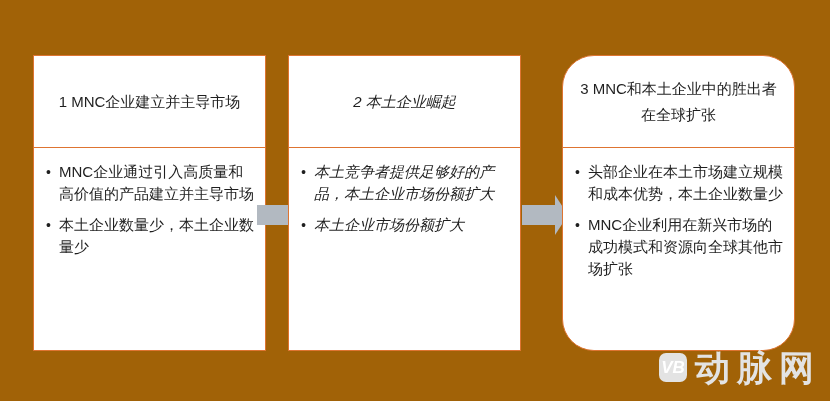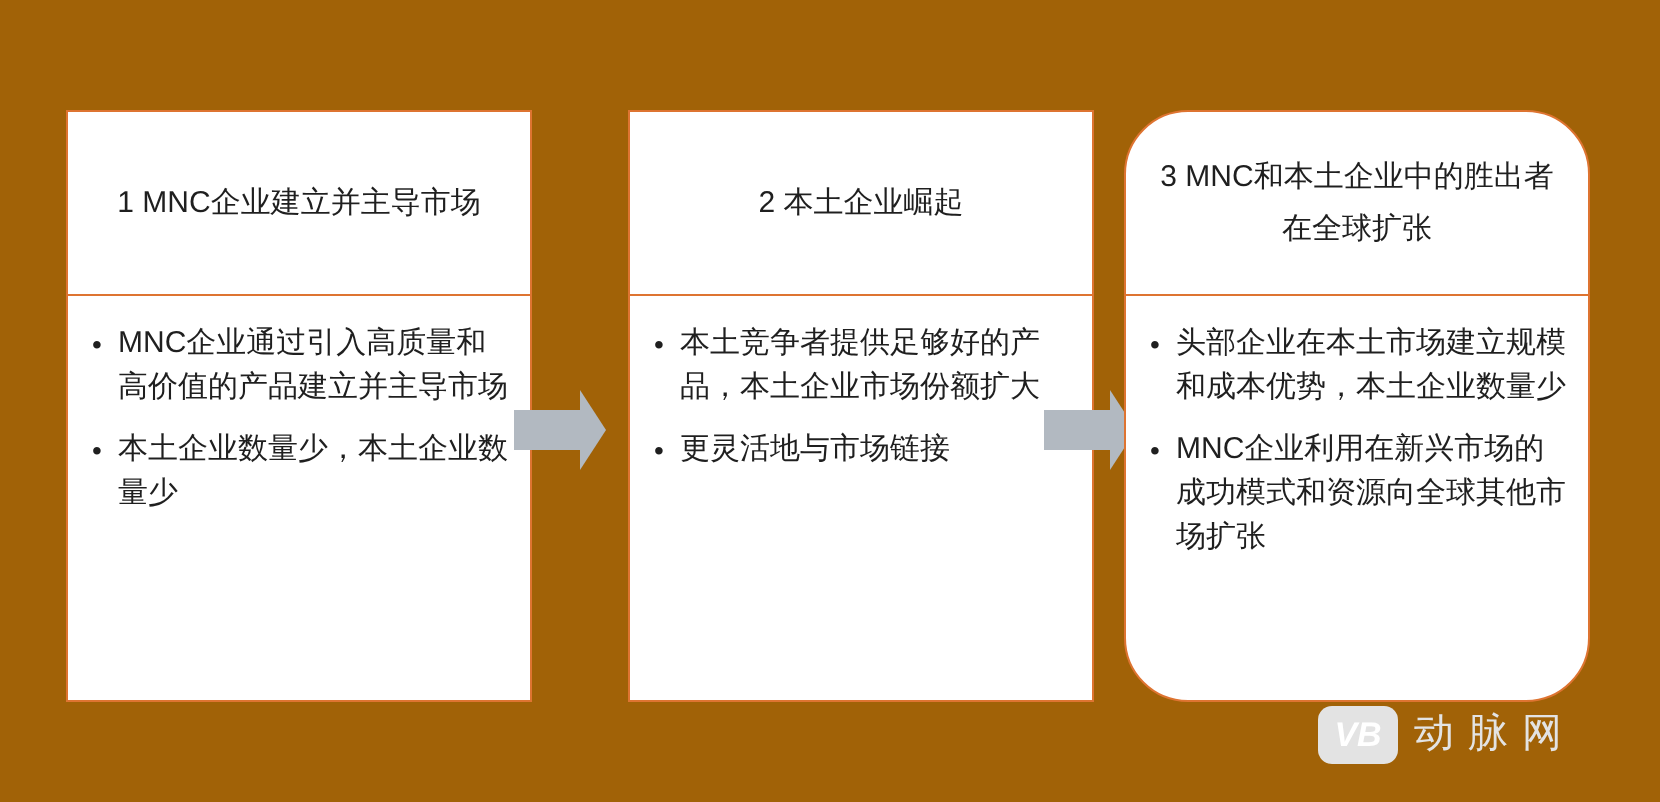--- a/index.html
+++ b/index.html
@@ -18,21 +18,21 @@
   .stage {
     position: absolute;
     top: 55px;
     width: 233px;
     height: 296px;
     box-sizing: border-box;
     border: 1.5px solid #de7431;
     background: #ffffff;
   }
   .stage-1 { left: 33px; }
-  .stage-2 { left: 314px; }
+  .stage-2 { left: 288px; font-style: italic; }
   .stage-3 { left: 562px; border-radius: 32px; }
 
   .stage-header {
     box-sizing: border-box;
     height: 92px;
     display: flex;
     align-items: center;
     justify-content: center;
     text-align: center;
     border-bottom: 1.5px solid #de7431;
@@ -90,36 +90,36 @@
   .watermark {
     position: absolute;
     left: 659px;
     top: 353px;
     display: flex;
     align-items: center;
     gap: 8px;
     color: #e3e3e3;
   }
   .wm-logo {
-    width: 40px;
+    width: 28px;
     height: 29px;
     background: #e3e3e3;
     border-radius: 7px;
     color: #ffffff;
     font-weight: bold;
     font-style: italic;
     font-size: 17px;
     display: flex;
     align-items: center;
     justify-content: center;
   }
   .wm-name {
-    font-size: 20px;
+    font-size: 35px;
     line-height: 29px;
-    font-weight: normal;
+    font-weight: bold;
     letter-spacing: 7px;
     white-space: nowrap;
     text-align: center;
   }
 </style>
 </head>
 <body>
 
 <div class="canvas">
 
@@ -144,21 +144,21 @@
 
   <div class="stage stage-2">
     <div class="stage-header">2 本土企业崛起</div>
     <div class="stage-body">
       <div class="bullet">
         <span class="bullet-marker">•</span>
         <span class="bullet-text">本土竞争者提供足够好的产品，本土企业市场份额扩大</span>
       </div>
       <div class="bullet">
         <span class="bullet-marker">•</span>
-        <span class="bullet-text">更灵活地与市场链接</span>
+        <span class="bullet-text">本土企业市场份额扩大</span>
       </div>
     </div>
   </div>
 
   <div class="arrow arrow-2">
     <div class="arrow-shaft"></div>
     <div class="arrow-head"></div>
   </div>
 
   <div class="stage stage-3">

